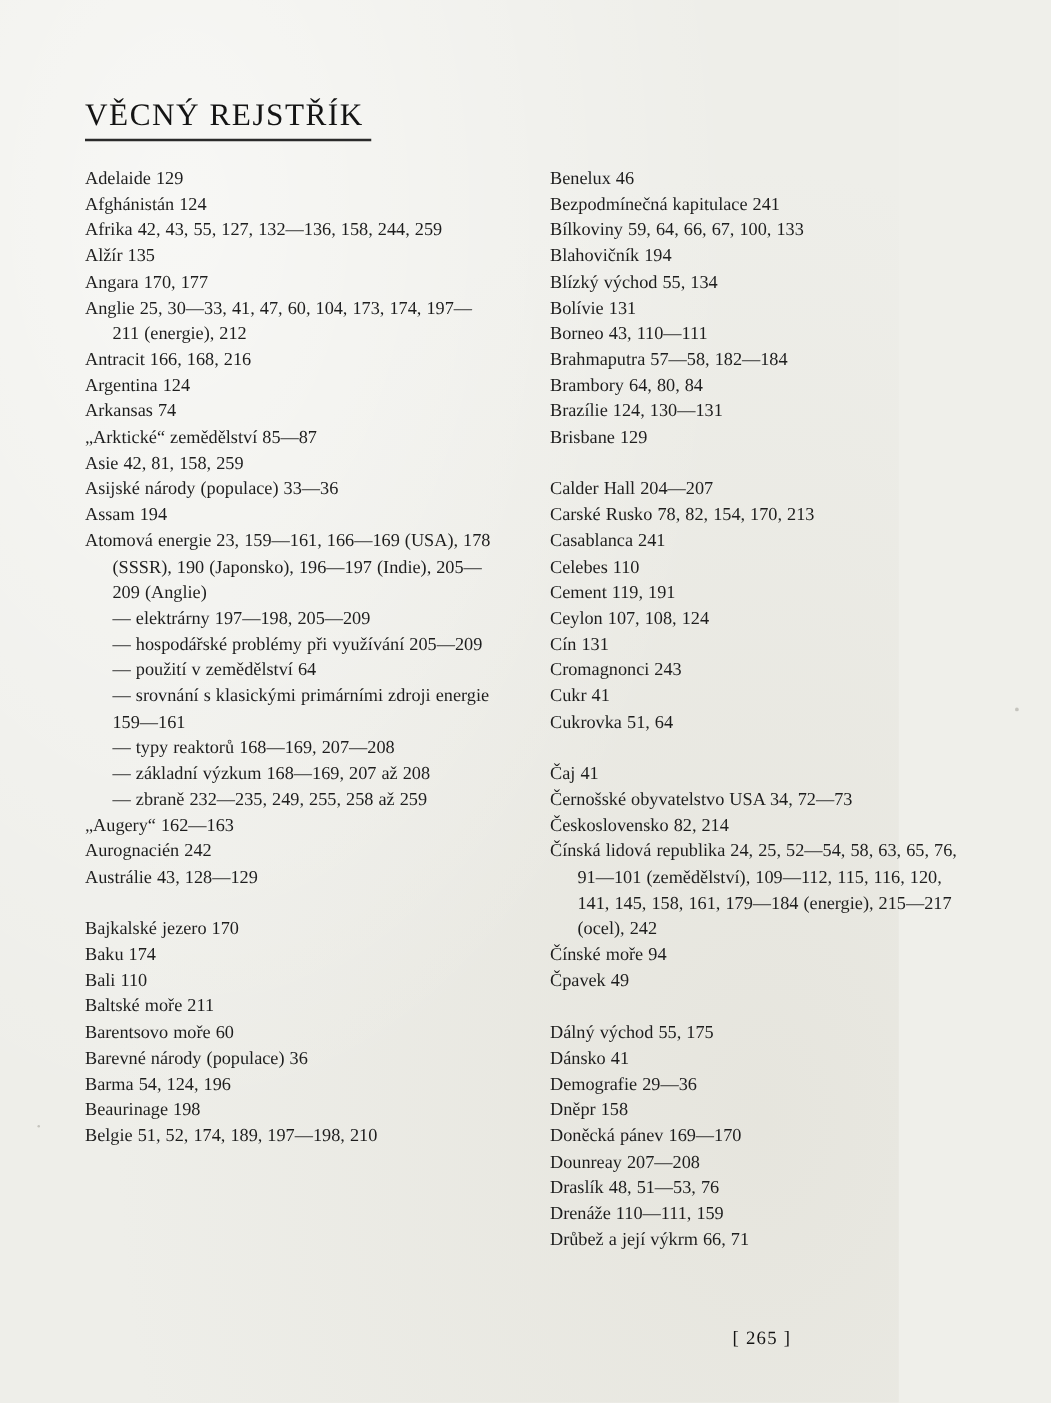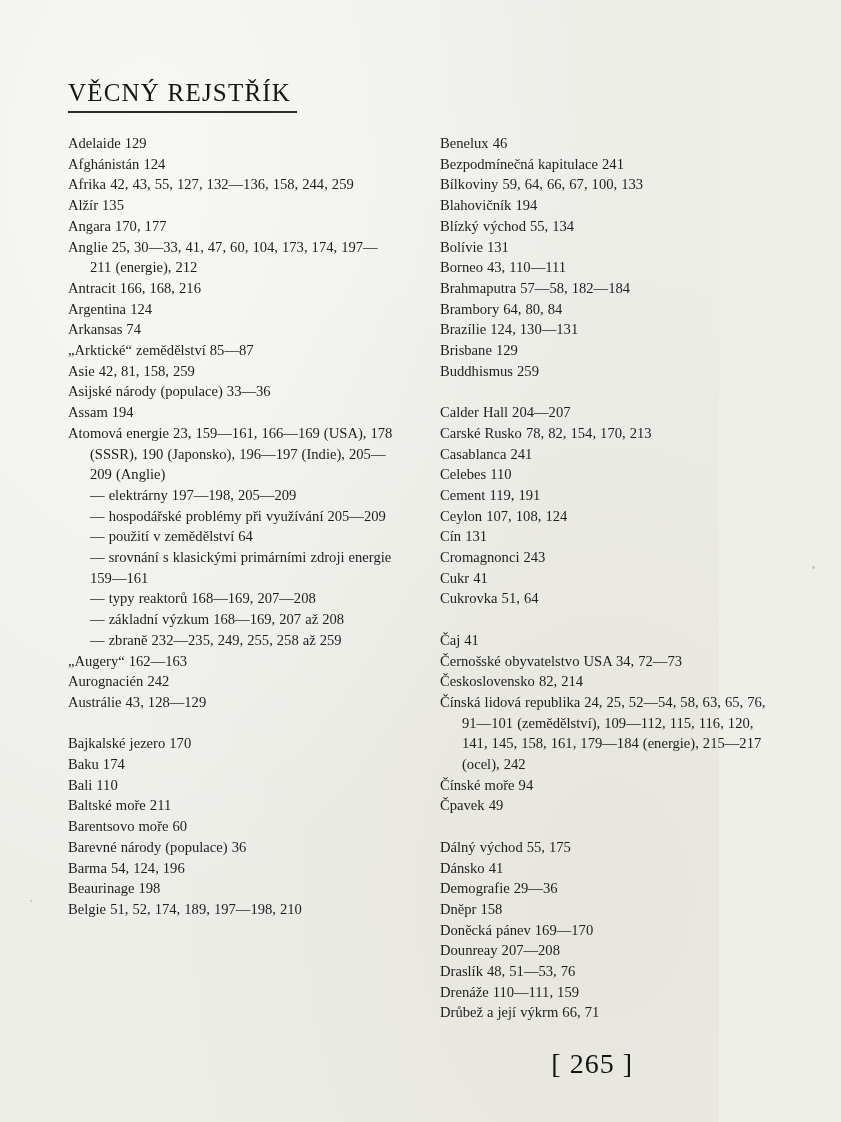--- a/index.html
+++ b/index.html
@@ -64,21 +64,21 @@
     padding-left: 22px;
     text-indent: 0;
   }
   .gap {
     height: 20.7px;
   }
   .page-number {
     position: absolute;
     right: 86px;
     bottom: 42px;
-    font-size: 28px;
+    font-size: 15px;
     letter-spacing: 1px;
     color: #141414;
   }
   .speck {
     position: absolute;
     background: rgba(120,118,110,0.35);
     border-radius: 50%;
   }
 </style>
 </head>
@@ -133,21 +133,20 @@
         <p class="entry">Bezpodmínečná kapitulace 241</p>
         <p class="entry">Bílkoviny 59, 64, 66, 67, 100, 133</p>
         <p class="entry">Blahovičník 194</p>
         <p class="entry">Blízký východ 55, 134</p>
         <p class="entry">Bolívie 131</p>
         <p class="entry">Borneo 43, 110—111</p>
         <p class="entry">Brahmaputra 57—58, 182—184</p>
         <p class="entry">Brambory 64, 80, 84</p>
         <p class="entry">Brazílie 124, 130—131</p>
         <p class="entry">Brisbane 129</p>
-        <p class="entry">Buddhismus 259</p>
         <div class="gap"></div>
         <p class="entry">Calder Hall 204—207</p>
         <p class="entry">Carské Rusko 78, 82, 154, 170, 213</p>
         <p class="entry">Casablanca 241</p>
         <p class="entry">Celebes 110</p>
         <p class="entry">Cement 119, 191</p>
         <p class="entry">Ceylon 107, 108, 124</p>
         <p class="entry">Cín 131</p>
         <p class="entry">Cromagnonci 243</p>
         <p class="entry">Cukr 41</p>

